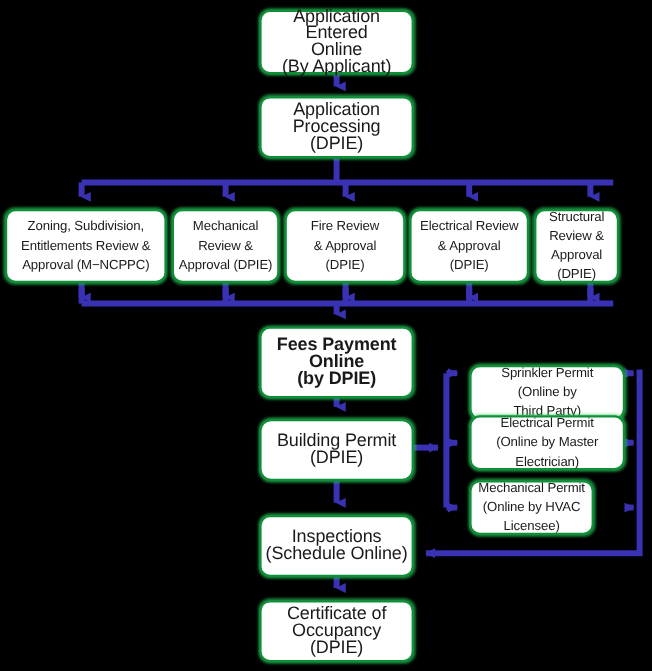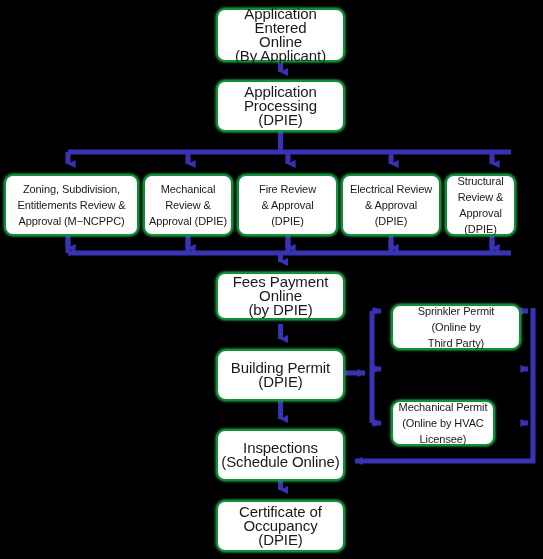--- a/index.html
+++ b/index.html
@@ -154,21 +154,21 @@
 &amp; Approval
 (DPIE)</span>
   </div>
 
   <div class="node small" style="left:445px; top:174px; width:71px; height:62px;">
     <span class="node-label">Structural
 Review &amp;
 Approval (DPIE)</span>
   </div>
 
-  <div class="node" style="left:216px; top:272px; width:129px; height:48px;">
+  <div class="node" style="left:216px; top:272px; width:129px; height:60px;font-weight:bold;">
     <span class="node-label">Fees Payment
 Online
 (by DPIE)</span>
   </div>
 
   <div class="node" style="left:216px; top:349px; width:129px; height:52px;border-radius:10px;">
     <span class="node-label">Building Permit
 (DPIE)</span>
   </div>
 
@@ -181,20 +181,25 @@
     <span class="node-label">Certificate of
 Occupancy (DPIE)</span>
   </div>
 
   <div class="node small" style="left:391px; top:304px; width:130px; height:46px;">
     <span class="node-label">Sprinkler Permit
 (Online by
 Third Party)</span>
   </div>
 
+  <div class="node small" style="left:391px; top:346px; width:130px; height:46px;">
+    <span class="node-label">Electrical Permit
+(Online by Master
+Electrician)</span>
+  </div>
 
   <div class="node small" style="left:391px; top:400px; width:104px; height:46px;justify-content:center;">
     <span class="node-label">Mechanical Permit
 (Online by HVAC
 Licensee)</span>
   </div>
 
 </div>
 
 </body></html>

